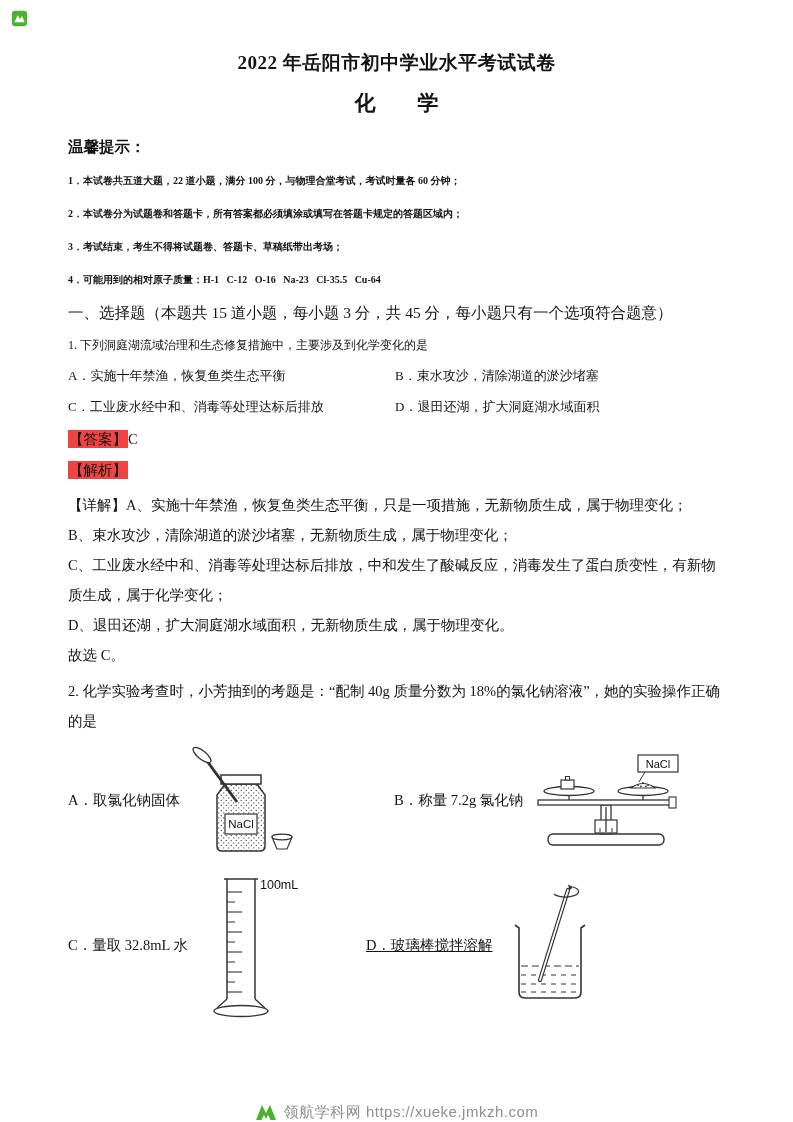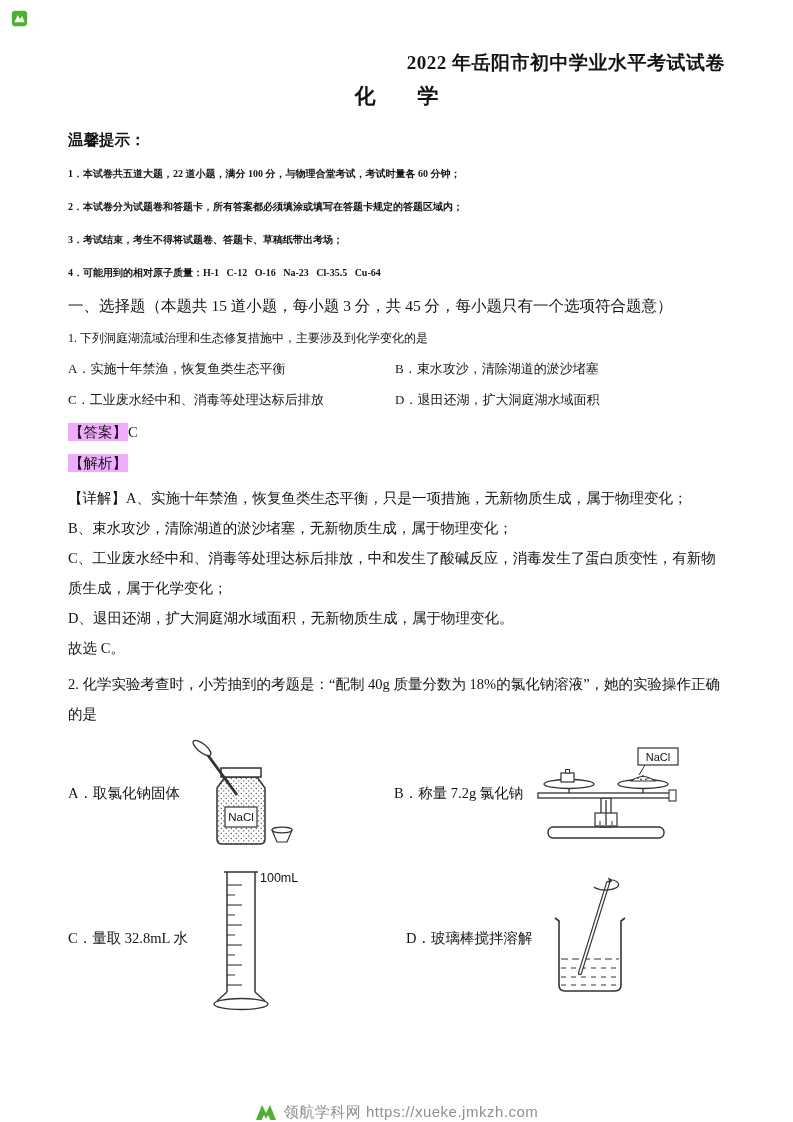--- a/index.html
+++ b/index.html
@@ -4,39 +4,39 @@
 <style>
   * { margin:0; padding:0; box-sizing:border-box; }
   html, body { background:#ffffff; }
   body {
     width:793px; height:1122px; position:relative; overflow:hidden;
     font-family:"Liberation Serif","DejaVu Serif",serif;
     color:#141414;
   }
   .corner-logo { position:absolute; top:10px; left:11px; width:17px; height:17px; }
   .page { padding:50px 68px 0 68px; }
-  .title { text-align:right; font-size:19px; font-weight:bold; letter-spacing:.5px; margin-bottom:6px; }
+  .title { text-align:center; font-size:19px; font-weight:bold; letter-spacing:.5px; margin-bottom:13px; }
   .subject { text-align:center; font-size:21px; font-weight:bold; margin-bottom:20px; }
   .notice-head { font-size:15.5px; font-weight:bold; margin-bottom:13px; }
   .notice-item { font-size:10px; font-weight:bold; line-height:20px; margin-bottom:13px; white-space:pre-wrap; }
   .section-head { font-size:15.5px; font-weight:normal; line-height:20px; margin:7px 0 11px 0; }
   .stem { font-size:12px; line-height:22px; margin-bottom:9px; }
   .opts { display:grid; grid-template-columns:327px 1fr; row-gap:9px; font-size:13px; line-height:22px; margin-bottom:10px; }
   .ans-line { font-size:14.5px; line-height:22px; margin:9px 0; }
-  .hl { background:#f0abfc; padding:1px 1px;text-align:right; }
+  .hl { background:#ef4444; padding:1px 1px;text-align:right; }
   .detail { font-size:14.5px; line-height:30px; }
   .q2-stem { font-size:14.5px; line-height:30px; margin-top:6px; white-space:pre-wrap; }
   .fig-row { display:flex; align-items:center; font-size:14.5px; }
   .fig-row1 { margin-top:8px; }
   .fig-row2 { margin-top:16px; }
   .opt-label { flex-shrink:0; white-space:pre-wrap; }
   .w-a { width:117px; }
   .w-b { width:138px; margin-left:97px; }
   .w-c { width:137px; }
-  .w-d { width:132px; margin-left:105px; }
+  .w-d { width:132px; margin-left:65px;text-decoration:underline; }
   svg { display:block; }
   svg text { font-family:"Liberation Sans","DejaVu Sans",sans-serif; fill:#111; }
   .footer { position:absolute; top:1062px; left:0; right:0; display:flex; justify-content:center; align-items:center; gap:7px;margin-top:40px; }
   .footer-text { color:#8f8f8f; font-size:15px; letter-spacing:.5px; font-family:"Liberation Sans","DejaVu Sans",sans-serif; }
 </style>
 </head>
 <body>
 
 <div class="corner-logo">
   <svg viewBox="0 0 20 20" width="17" height="17">

